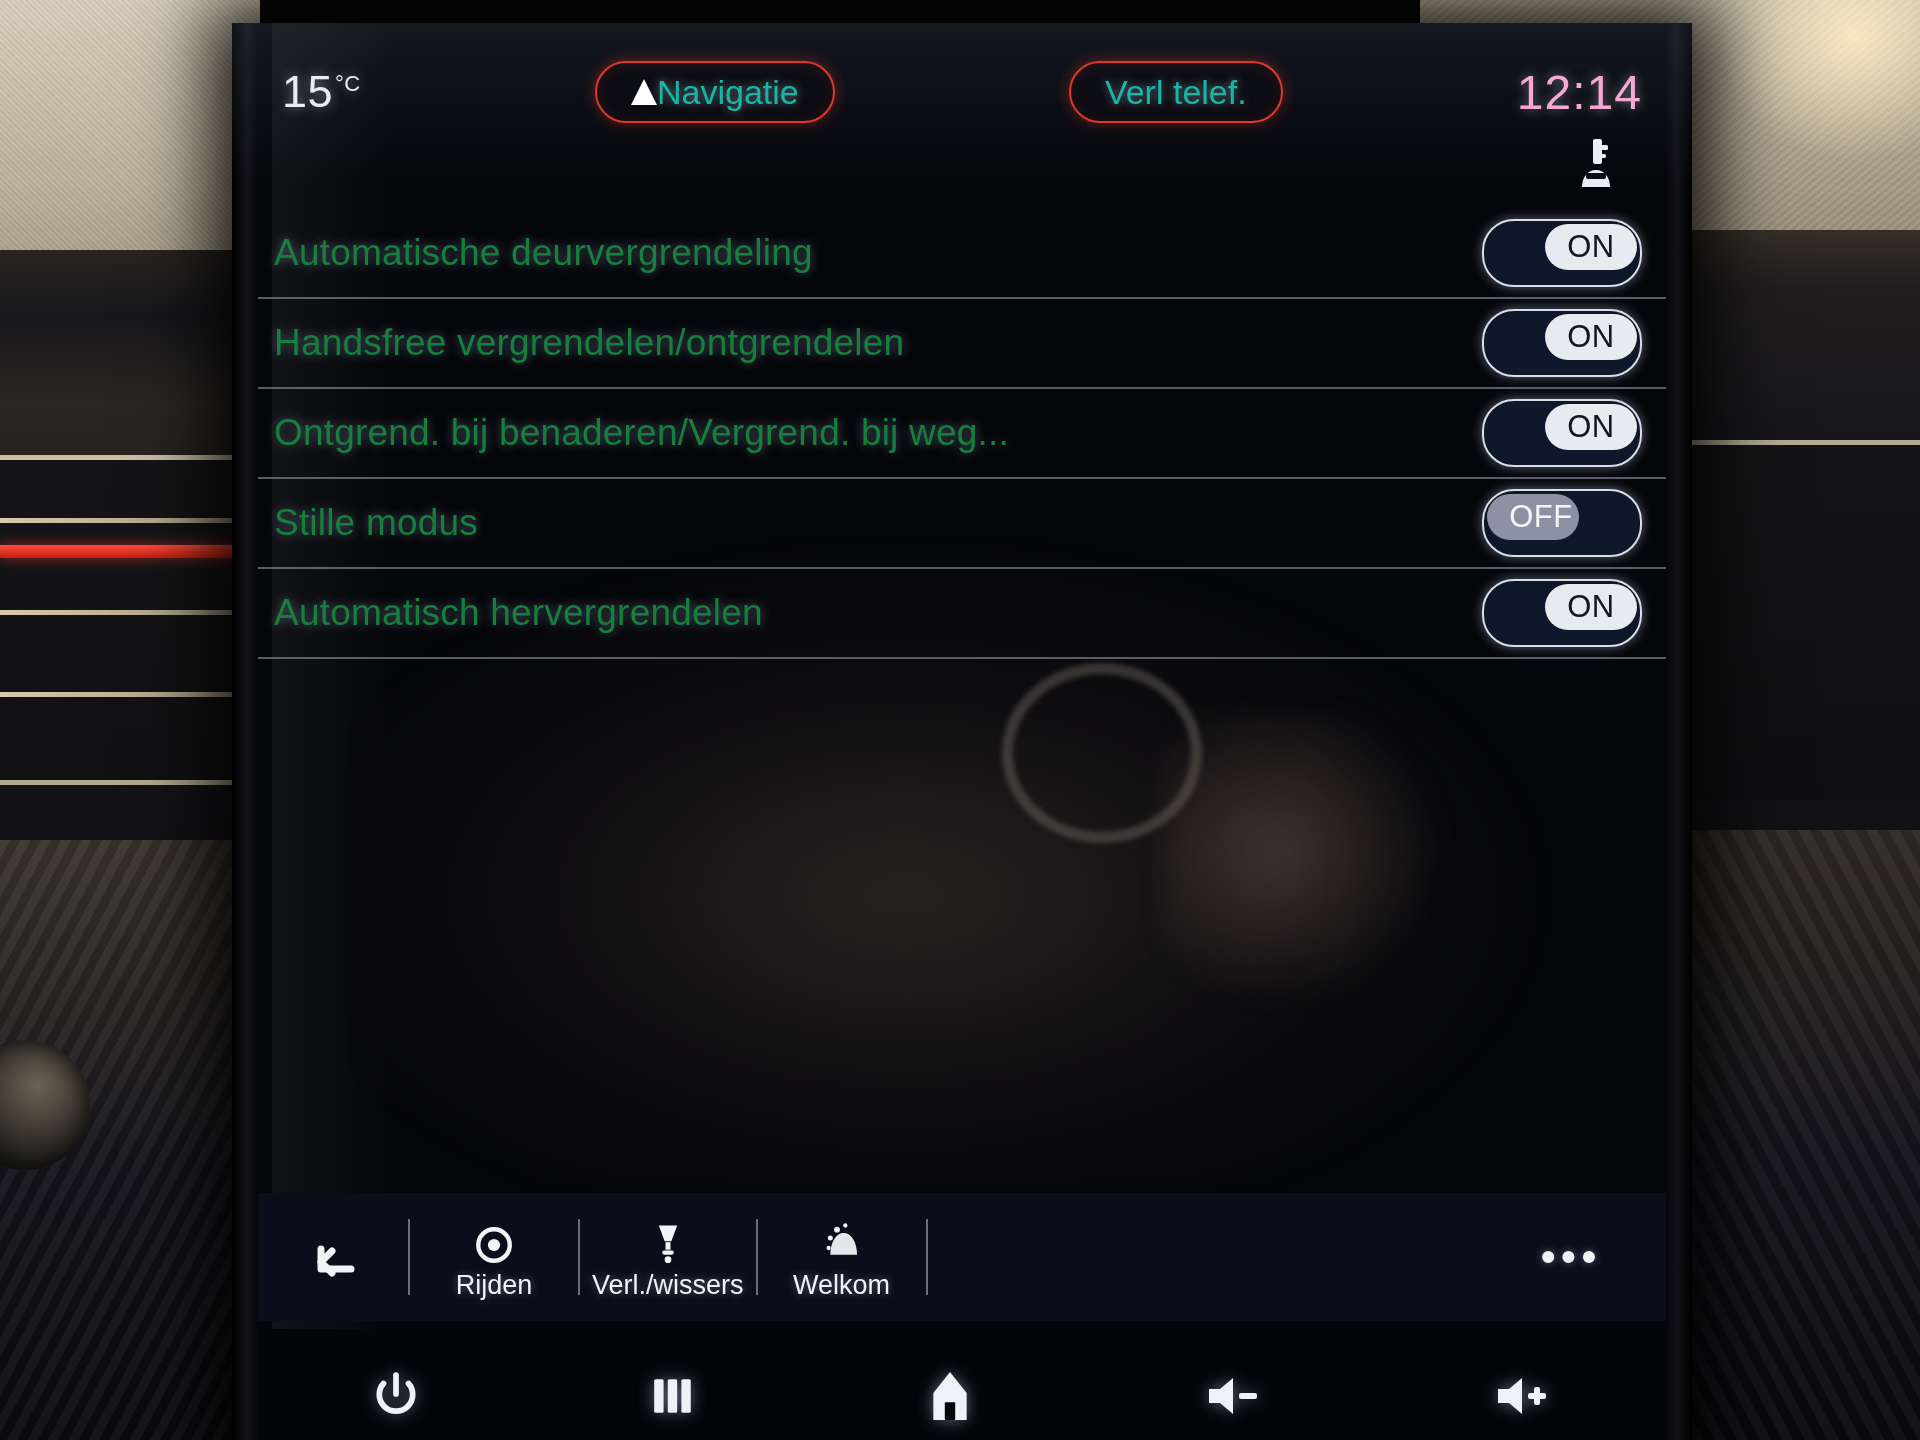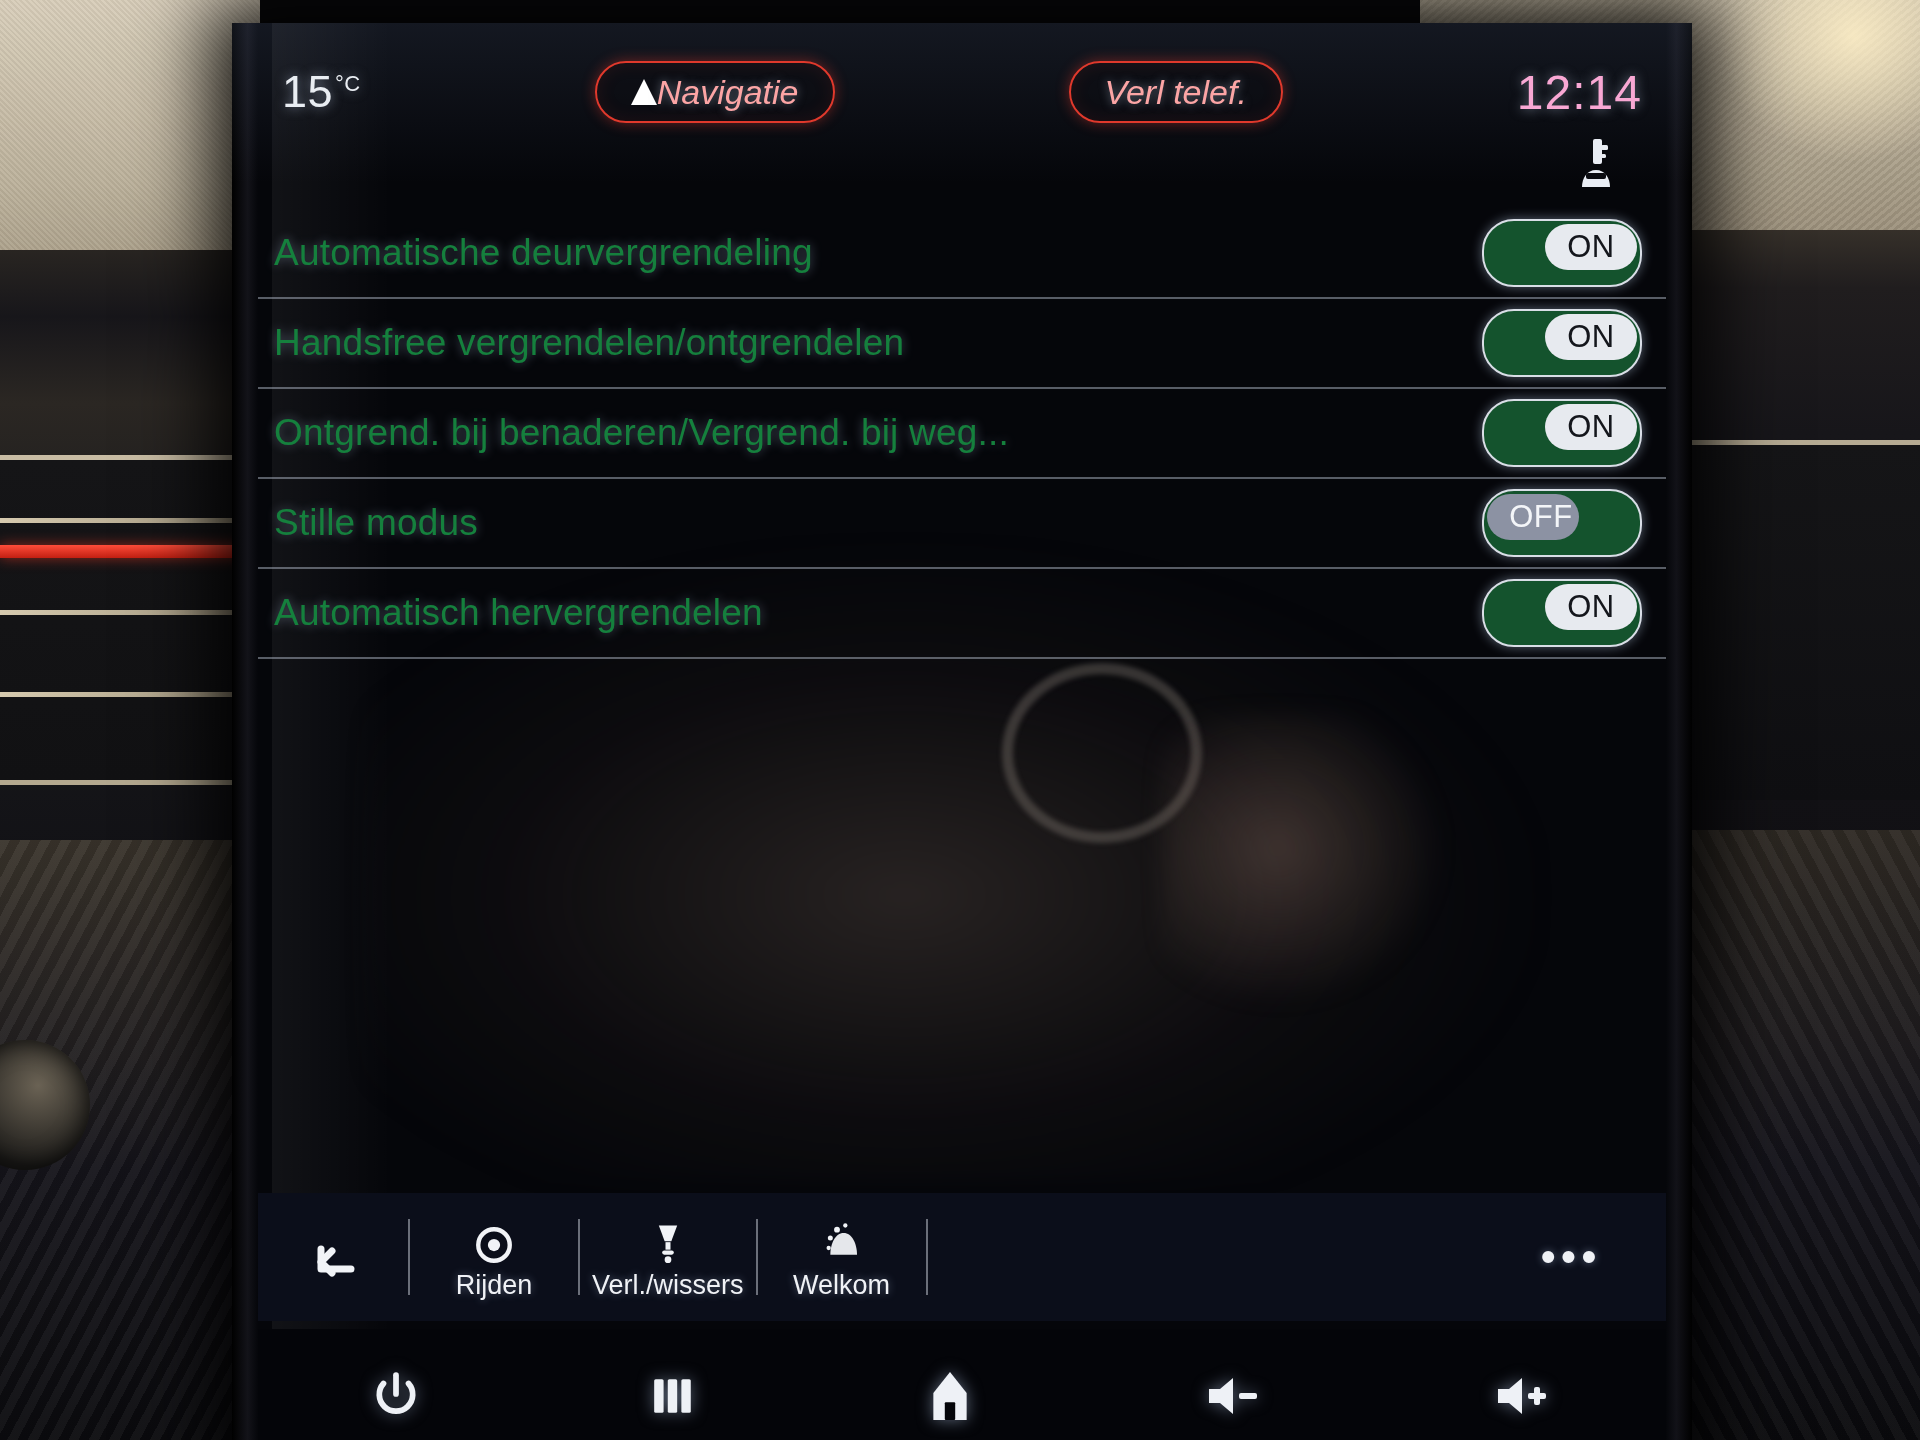--- a/index.html
+++ b/index.html
@@ -120,25 +120,24 @@
   .statusbar {
     position:absolute; left:0; top:28px; width:1408px; height:82px;
     display:flex; align-items:center; justify-content:space-between;
     padding:0 24px;
   }
   .temp { color:#e9edf2; font-size:45px; letter-spacing:.5px; text-shadow:0 0 12px rgba(190,205,230,.55); }
   .temp .unit { font-size:22px; vertical-align:super; margin-left:2px; }
   .pill {
     border:2px solid #e0392c; border-radius:40px; height:62px;
     display:flex; align-items:center; padding:0 34px;
-    color:#fca5a5; font-size:34px; white-space:nowrap;
+    color:#14b8a6; font-size:34px; white-space:nowrap;
     background:rgba(12,12,18,.55);
     box-shadow:0 0 14px rgba(224,57,44,.45), inset 0 0 18px rgba(224,57,44,.10);
     text-shadow:0 0 10px rgba(200,215,240,.5);
-    font-style:italic;
   }
   .nav-arrow { width:0;height:0;border-left:13px solid transparent;border-right:13px solid transparent;border-bottom:26px solid #fff; display:block; }
   .clock { color:#f9a8d4; font-size:48px; letter-spacing:1px; text-shadow:0 0 12px rgba(190,205,230,.55); }
 
   
   .titlebar { position:absolute; left:0; top:112px; width:1408px; height:66px; }
   .page-title {
     position:absolute; left:0; right:0; text-align:center;
     color:#edf0f4; font-size:38px; text-shadow:0 0 12px rgba(180,198,228,.5);
   }
@@ -153,21 +152,21 @@
     border-bottom:2px solid rgba(190,200,215,.45);
   }
   .row:last-child { border-bottom:2px solid rgba(190,200,215,.45); }
   .row-label {
     color:#15803d; font-size:37px; letter-spacing:.2px;
     text-shadow:0 0 11px rgba(170,190,220,.45);
   }
 
   .toggle {
     position:relative; width:160px; height:68px; border-radius:32px;
-    border:2px solid #d9dee6; background:#14532d;
+    border:2px solid #d9dee6; background:#0f172a;
     box-shadow:0 0 12px rgba(190,210,240,.45);
     flex:0 0 auto;
   }
   .thumb {
     position:absolute; top:3px; width:92px; height:46px; border-radius:26px;
     display:flex; align-items:center; justify-content:center;
     font-size:31px; letter-spacing:.5px;
   }
   .toggle.on  .thumb { right:3px; background:#e7eaef; color:#14161c; }
   .toggle.off .thumb { left:3px;  background:#8c92a3; color:#f3f5f8;padding-left:16px; }

